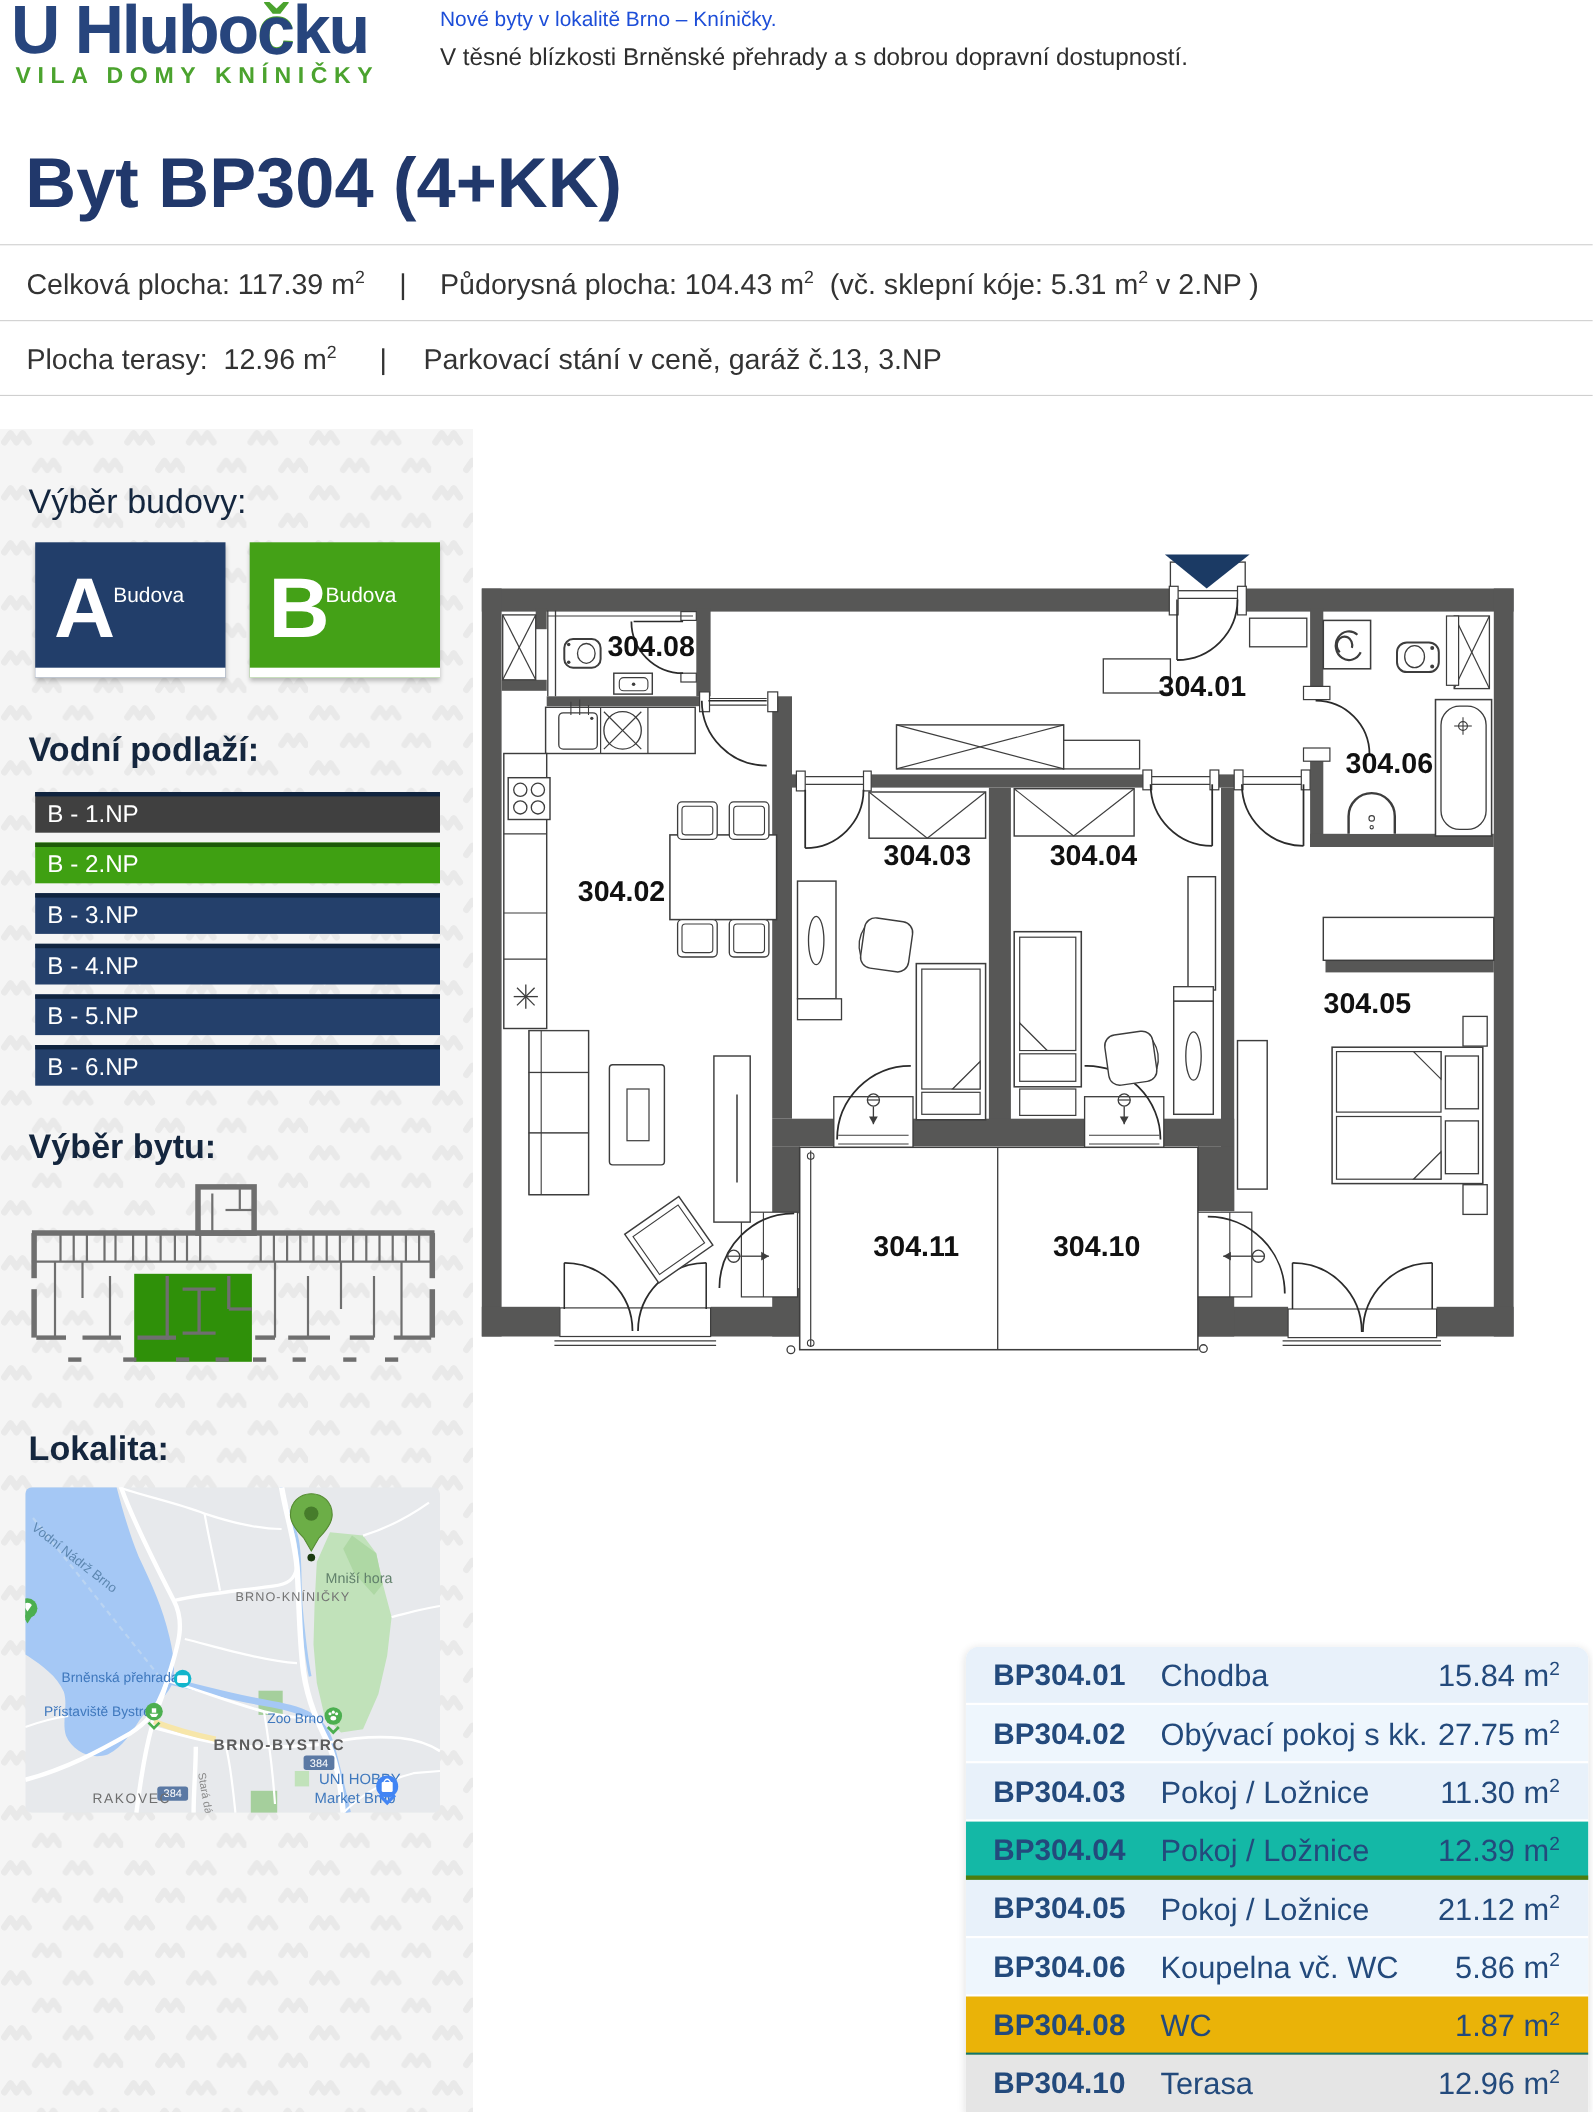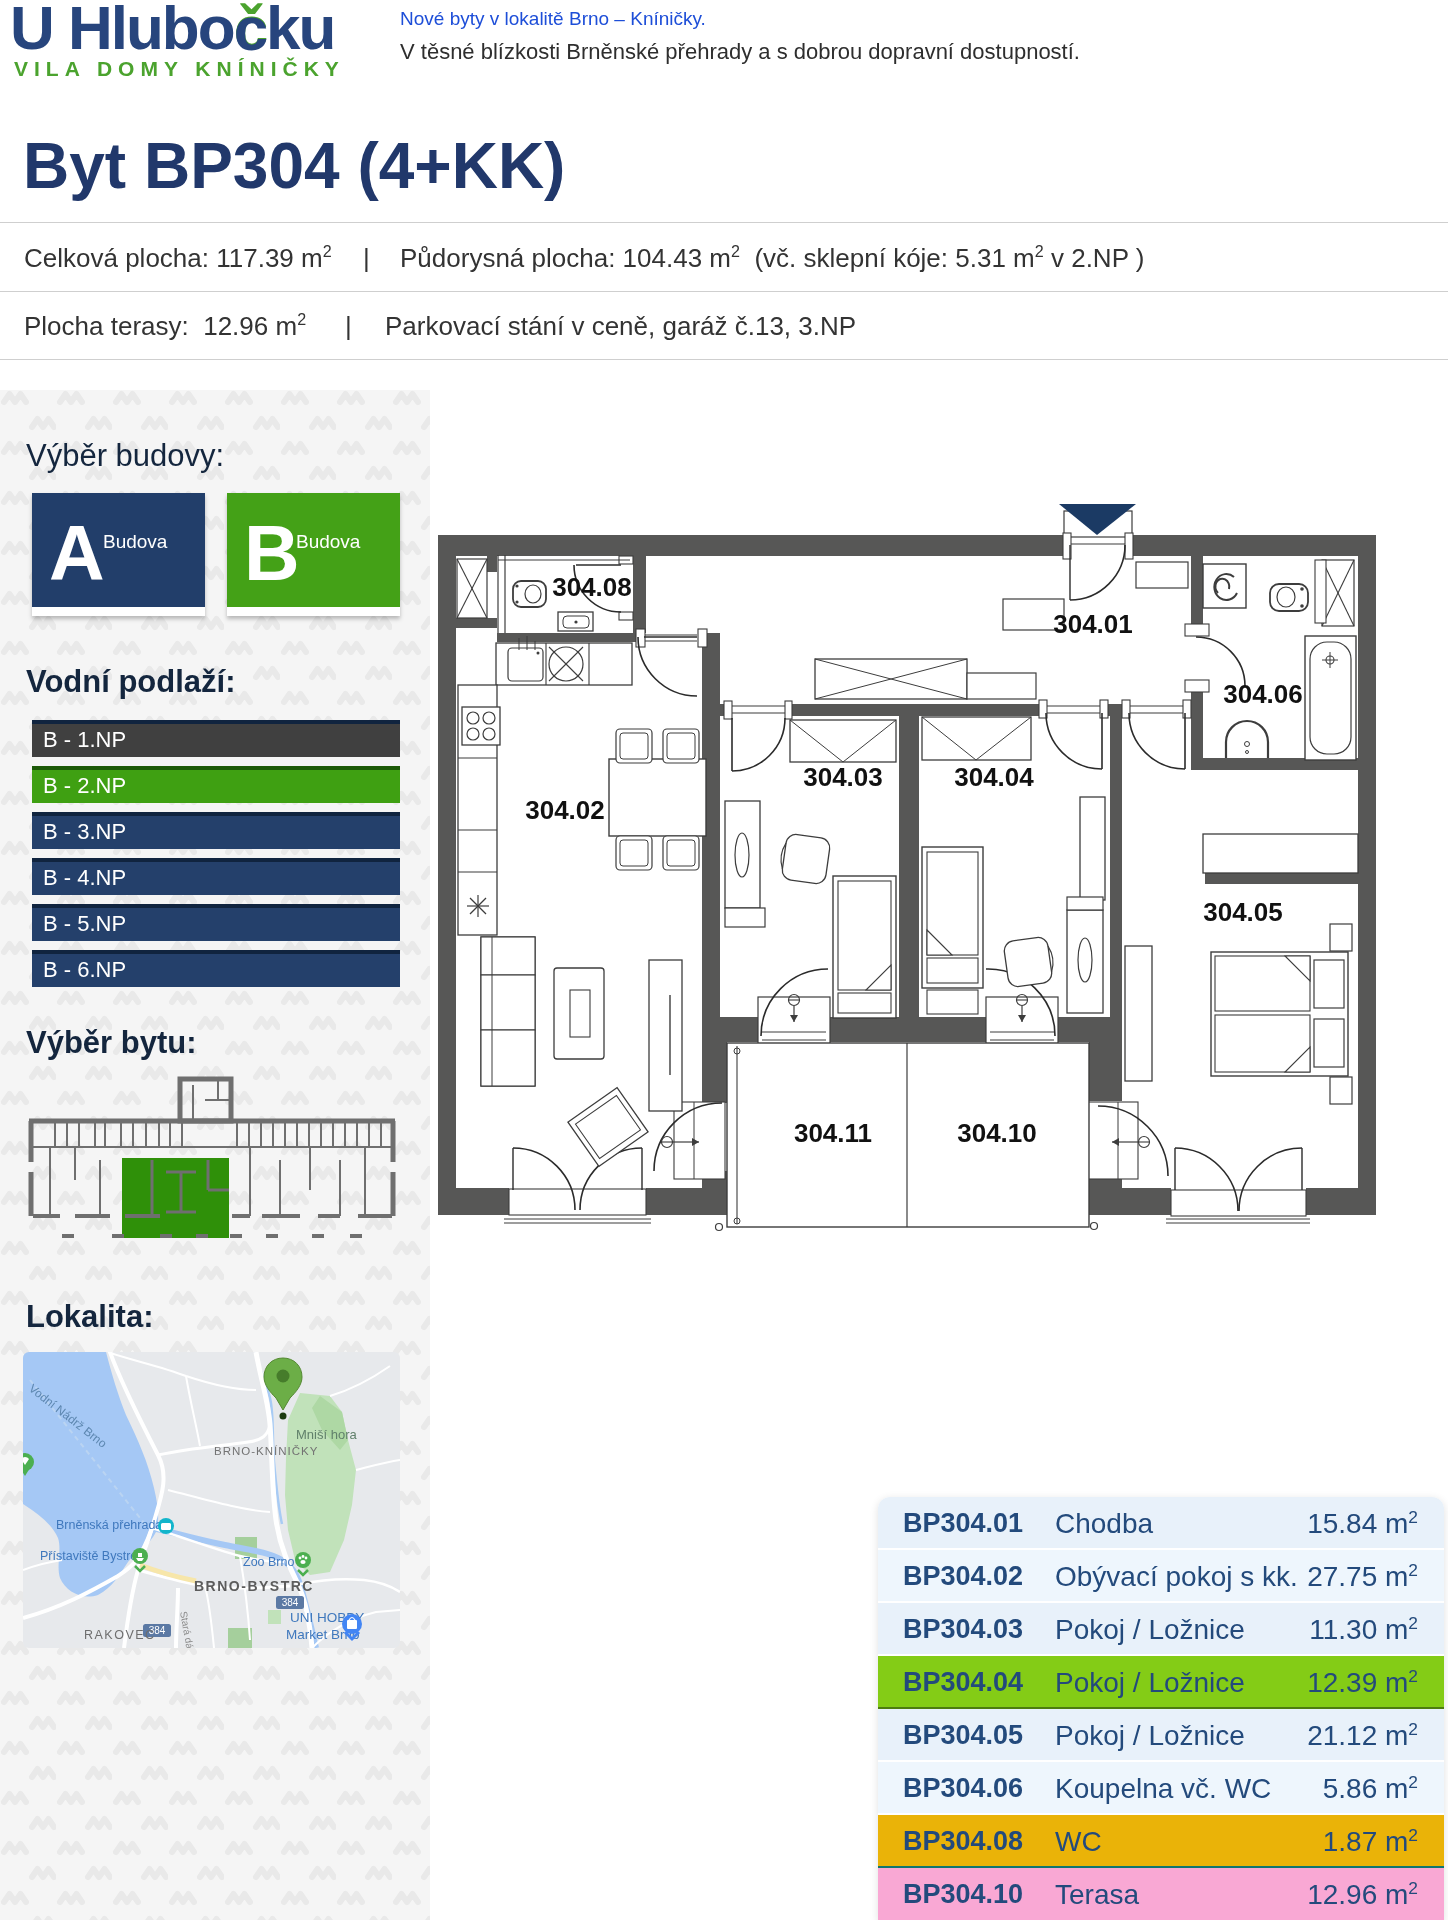--- a/index.html
+++ b/index.html
@@ -598,38 +598,38 @@
 <div style="position:relative;height:53px;background:#eef6fd;border-bottom:2px solid #fff;color:#234a7c">
       <b style="position:absolute;left:25px;top:11px;font-size:27px">BP304.02</b>
       <span style="position:absolute;left:177px;top:11px;font-size:28px">Obývací pokoj s kk.</span>
       <span style="position:absolute;right:26px;top:11px;font-size:28px">27.75 m<sup>2</sup></span>
     </div>
 <div style="position:relative;height:53px;background:#e8f1fa;border-bottom:2px solid #fff;color:#234a7c">
       <b style="position:absolute;left:25px;top:11px;font-size:27px">BP304.03</b>
       <span style="position:absolute;left:177px;top:11px;font-size:28px">Pokoj / Ložnice</span>
       <span style="position:absolute;right:26px;top:11px;font-size:28px">11.30 m<sup>2</sup></span>
     </div>
-<div style="position:relative;height:53px;background:#84cc16;border-bottom:2px solid #4d7c0f;color:#234a7c">
+<div style="position:relative;height:53px;background:#14b8a6;border-bottom:4px solid #4d7c0f;color:#234a7c">
       <b style="position:absolute;left:25px;top:11px;font-size:27px">BP304.04</b>
       <span style="position:absolute;left:177px;top:11px;font-size:28px">Pokoj / Ložnice</span>
       <span style="position:absolute;right:26px;top:11px;font-size:28px">12.39 m<sup>2</sup></span>
     </div>
 <div style="position:relative;height:53px;background:#e8f1fa;border-bottom:2px solid #fff;color:#234a7c">
       <b style="position:absolute;left:25px;top:11px;font-size:27px">BP304.05</b>
       <span style="position:absolute;left:177px;top:11px;font-size:28px">Pokoj / Ložnice</span>
       <span style="position:absolute;right:26px;top:11px;font-size:28px">21.12 m<sup>2</sup></span>
     </div>
 <div style="position:relative;height:53px;background:#eef6fd;border-bottom:2px solid #fff;color:#234a7c">
       <b style="position:absolute;left:25px;top:11px;font-size:27px">BP304.06</b>
       <span style="position:absolute;left:177px;top:11px;font-size:28px">Koupelna vč. WC</span>
       <span style="position:absolute;right:26px;top:11px;font-size:28px">5.86 m<sup>2</sup></span>
     </div>
 <div style="position:relative;height:53px;background:#eab308;border-bottom:2px solid #0f766e;color:#234a7c">
       <b style="position:absolute;left:25px;top:11px;font-size:27px">BP304.08</b>
       <span style="position:absolute;left:177px;top:11px;font-size:28px">WC</span>
       <span style="position:absolute;right:26px;top:11px;font-size:28px">1.87 m<sup>2</sup></span>
     </div>
-<div style="position:relative;height:53px;background:#f9a8d4;color:#234a7c">
+<div style="position:relative;height:53px;background:#e5e5e5;color:#234a7c">
       <b style="position:absolute;left:25px;top:11px;font-size:27px">BP304.10</b>
       <span style="position:absolute;left:177px;top:11px;font-size:28px">Terasa</span>
       <span style="position:absolute;right:26px;top:11px;font-size:28px">12.96 m<sup>2</sup></span>
     </div>
 </div>
 
 </body></html>

